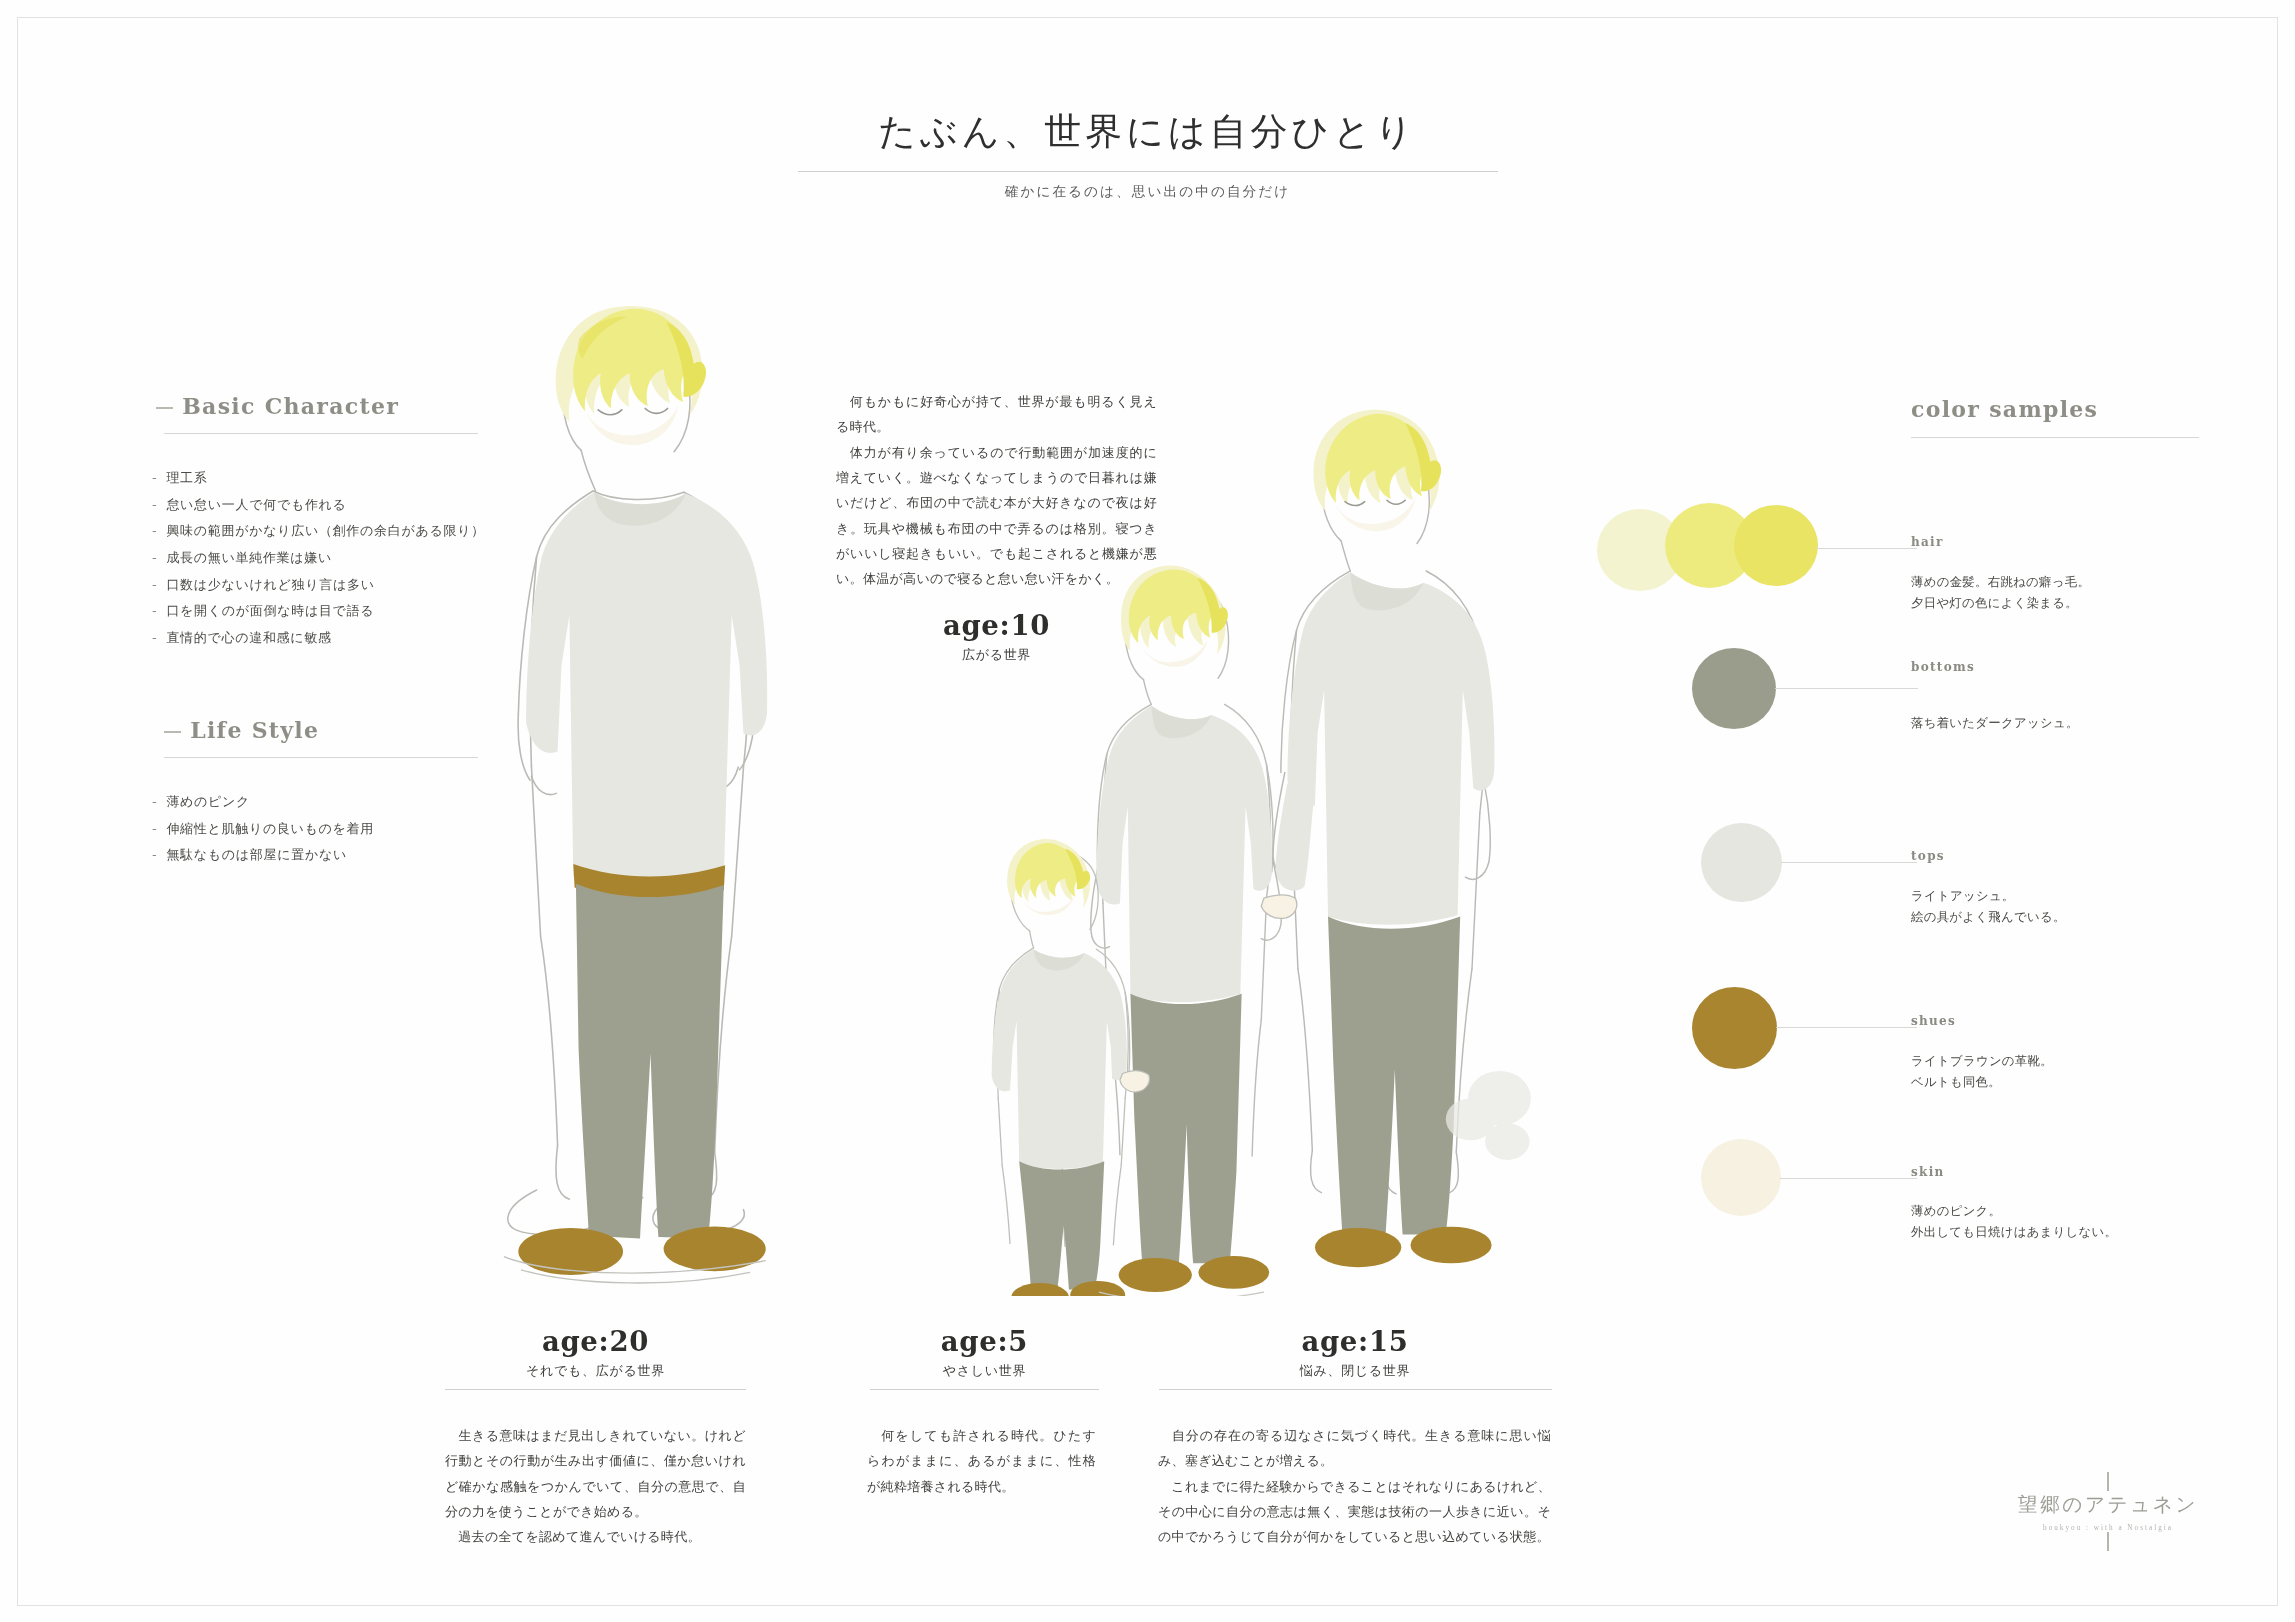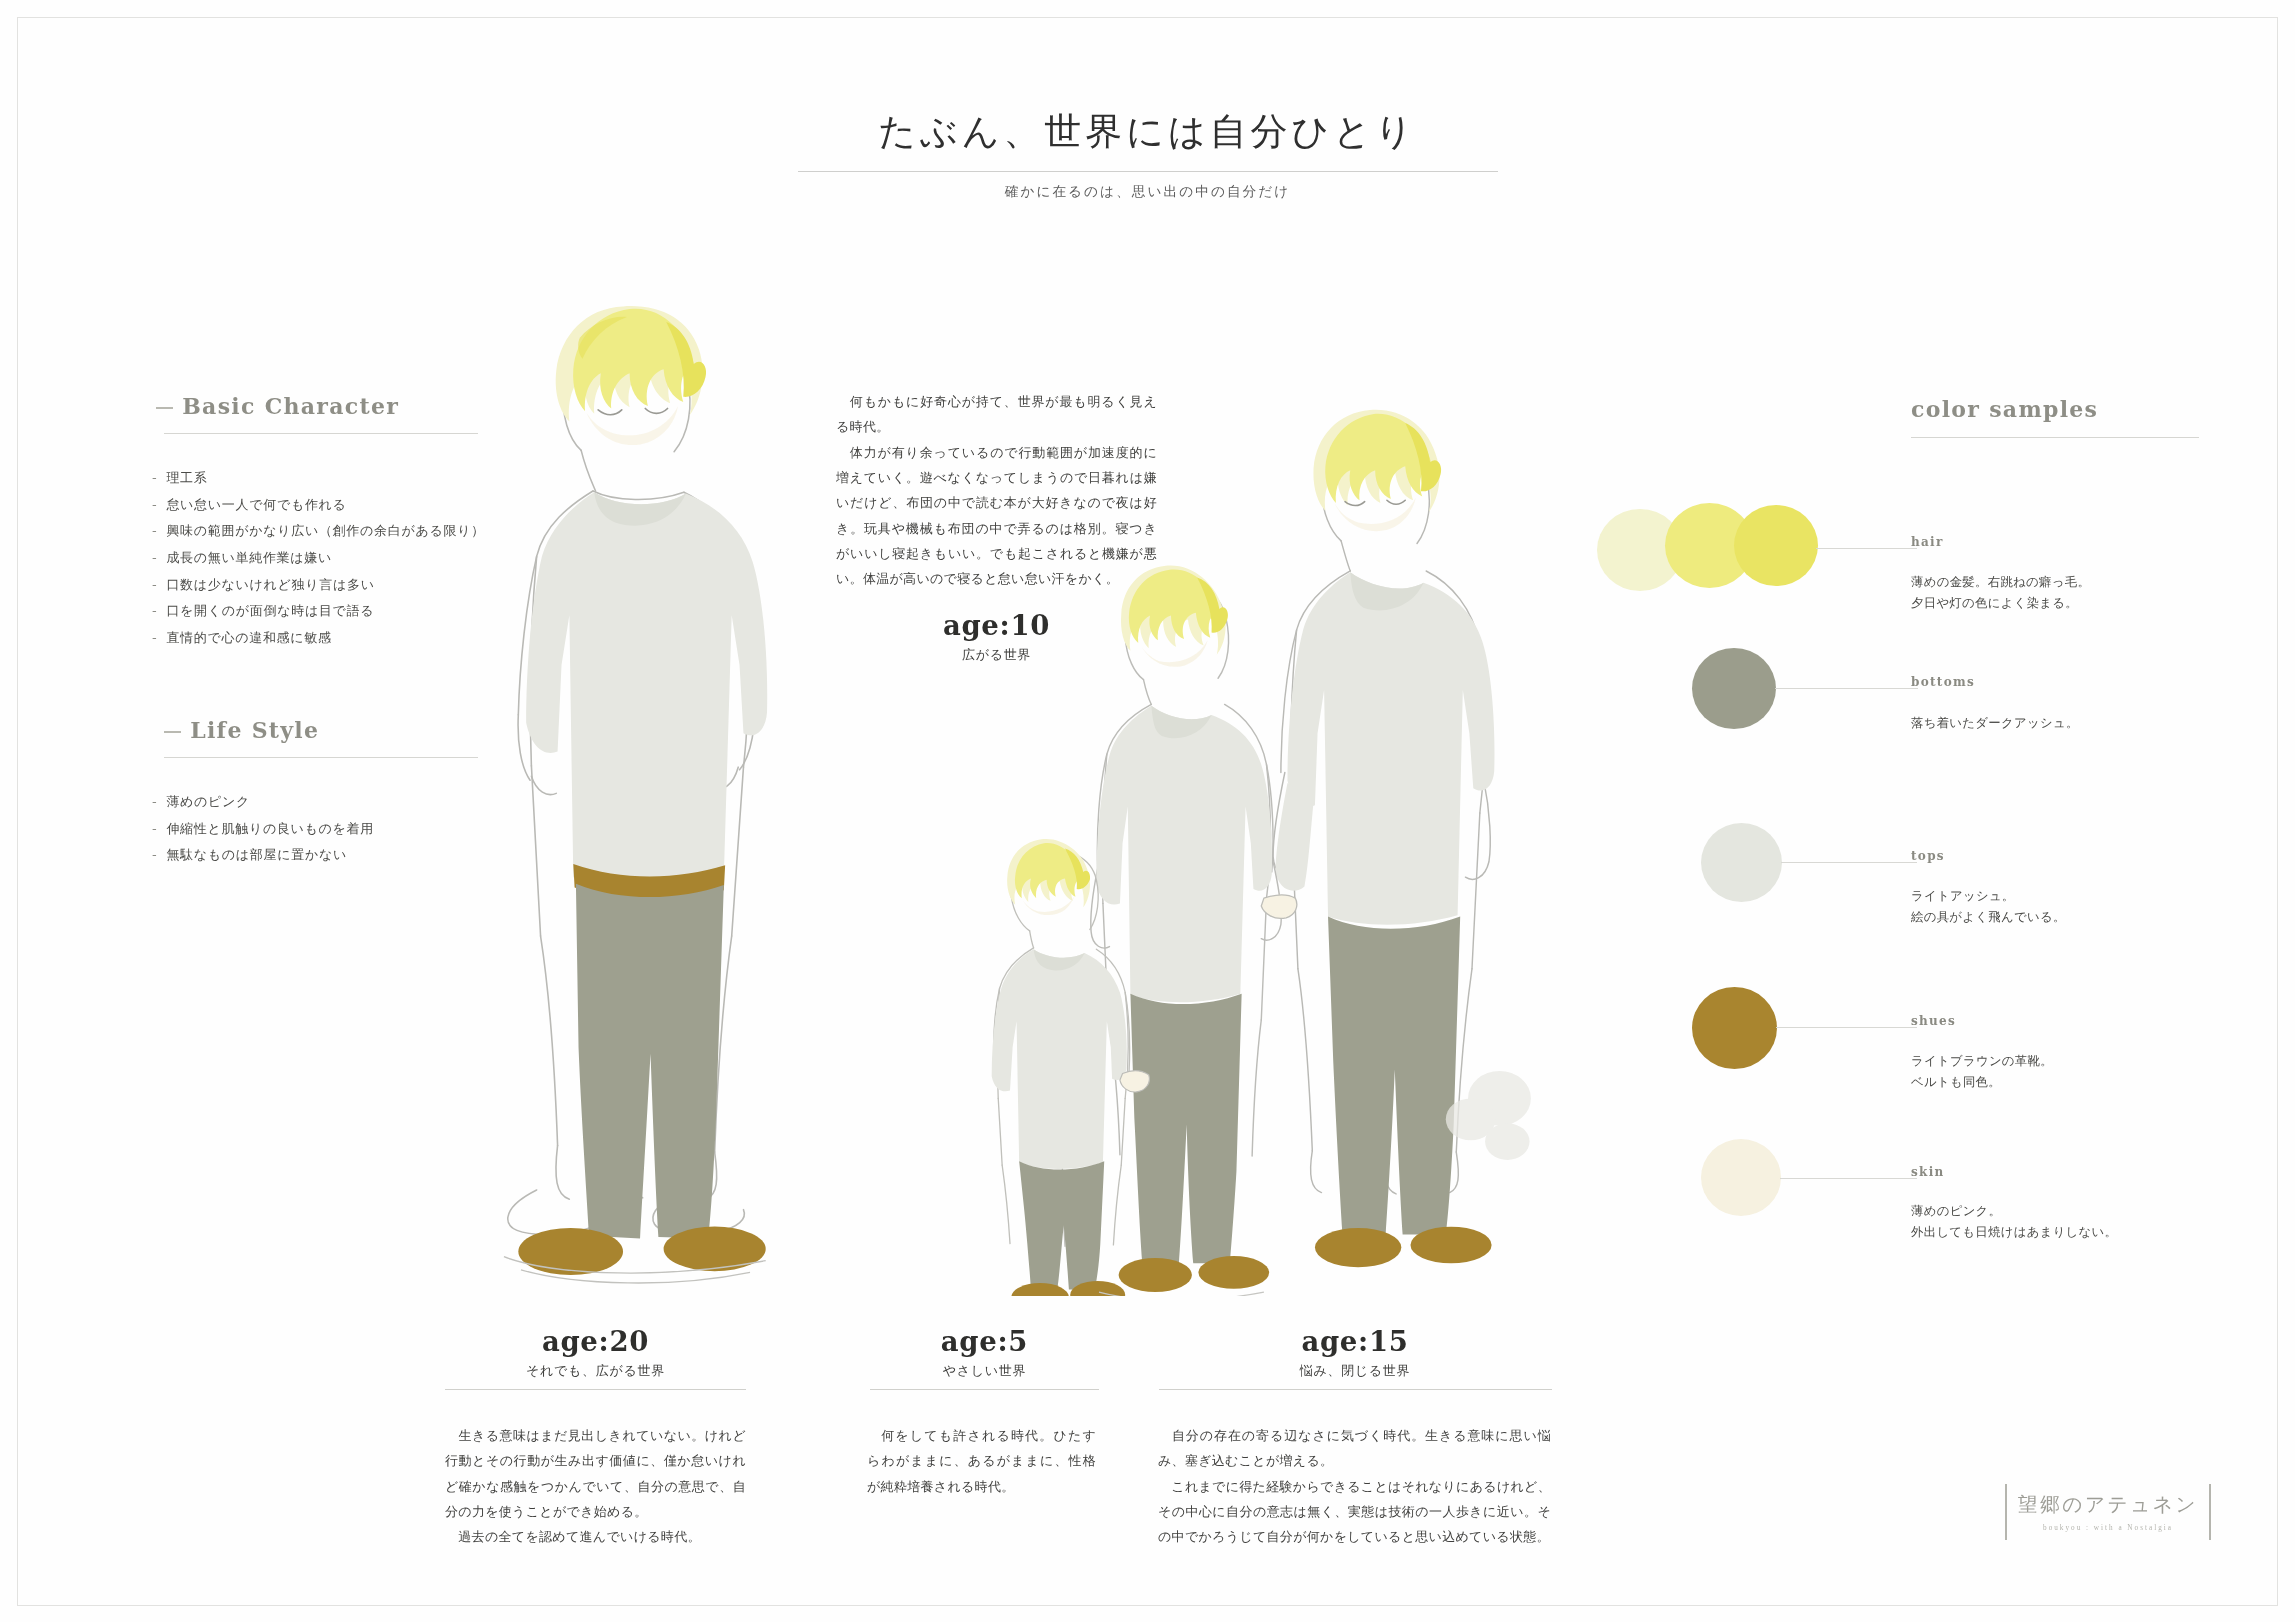--- a/index.html
+++ b/index.html
@@ -174,20 +174,21 @@
   .logo {
     position: absolute;
     right: 79px;
     bottom: 72px;
     width: 216px;
     height: 79px;
     display: flex;
     align-items: center;
     justify-content: center;
     color: #a9a9a2;
+    flex-direction: column;
   }
   .logo .bar-l, .logo .bar-r {
     width: 2px; height: 56px; background: #b5b5ae;
   }
   .logo-inner { text-align: center; padding: 0 10.5px; }
   .logo-main {
     font-family: "DejaVu Serif", serif;
     font-size: 19.6px;
     letter-spacing: 2.6px;
     color: #9d9d96;
@@ -461,21 +462,21 @@
   <div class="swatch" style="left:1597px; top:509px; width:86px; height:82px; background:#f3f3cf;"></div>
   <div class="swatch" style="left:1665px; top:503px; width:89px; height:85px; background:#eeeb7e;"></div>
   <div class="swatch" style="left:1734px; top:505px; width:84px; height:81px; background:#e9e463;"></div>
   <div class="cs-row-rule" style="left:1816px; top:548px; width:101px;"></div>
   <div class="cs-name" style="left:1911px; top:535px;">hair</div>
   <div class="cs-desc" style="left:1911px; top:571px; width:275px;">薄めの金髪。右跳ねの癖っ毛。
 夕日や灯の色によく染まる。</div>
 
   <div class="swatch" style="left:1692px; top:648px; width:84px; height:81px; background:#9b9d8c;"></div>
   <div class="cs-row-rule" style="left:1775px; top:688px; width:143px;"></div>
-  <div class="cs-name" style="left:1911px; top:675px;">bottoms</div>
+  <div class="cs-name" style="left:1911px; top:660px;">bottoms</div>
   <div class="cs-desc" style="left:1911px; top:712px; width:275px;">落ち着いたダークアッシュ。</div>
 
   <div class="swatch" style="left:1701px; top:823px; width:81px; height:79px; background:#e4e6df;"></div>
   <div class="cs-row-rule" style="left:1781px; top:862px; width:136px;"></div>
   <div class="cs-name" style="left:1911px; top:849px;">tops</div>
   <div class="cs-desc" style="left:1911px; top:885px; width:275px;">ライトアッシュ。
 絵の具がよく飛んでいる。</div>
 
   <div class="swatch" style="left:1692px; top:987px; width:85px; height:82px; background:#a9852f;"></div>
   <div class="cs-row-rule" style="left:1776px; top:1027px; width:141px;"></div>

